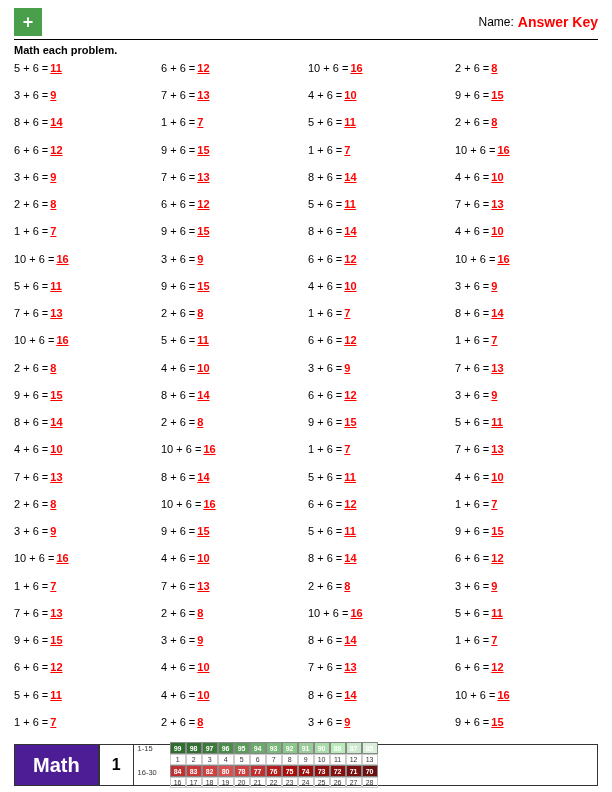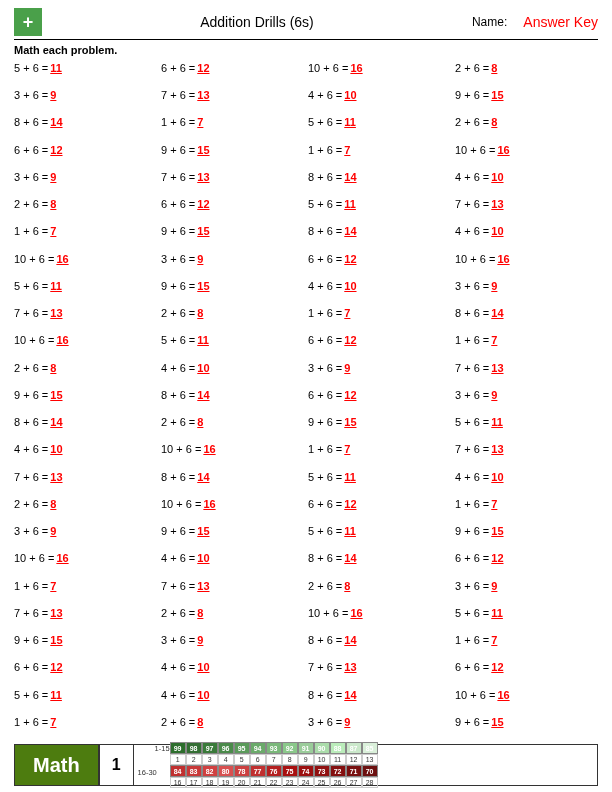--- a/index.html
+++ b/index.html
@@ -41,25 +41,25 @@
     .header-title {
       font-size: 14px;
       font-weight: normal;
       flex: 1;
       text-align: center;
     }
     .header-name {
       font-size: 12px;
       display: flex;
       align-items: center;
-      gap: 16px;
+      gap: 4px;
     }
     .answer-key {
       color: red;
-      font-weight: normal;
+      font-weight: bold;
       font-size: 14px;
     }
     .instructions {
       font-weight: bold;
       font-size: 11px;
       margin-bottom: 4px;
     }
     .problems-grid {
       display: grid;
       grid-template-columns: repeat(4, 1fr);
@@ -84,21 +84,21 @@
       display: inline-block;
     }
     .footer {
       display: flex;
       align-items: stretch;
       border: 1px solid #333;
       height: 42px;
       margin-top: 4px;
     }
     .footer-math {
-      background: #4d7c0f;
+      background: #4c1d95;
       color: white;
       font-size: 20px;
       font-weight: bold;
       display: flex;
       align-items: center;
       justify-content: center;
       padding: 16px 18px;
       border-right: 1px solid #333;
     }
     .footer-middle {
@@ -123,21 +123,20 @@
   </style>
 </head>
 <body>
 
 <div class="page">
 
   <div class="header">
     <div class="header-logo">
       <span>+</span>
     </div>
-    <div class="header-title">Addition Drills (6s)</div>
     <div class="header-name">
       <span>Name:</span>
       <span class="answer-key">Answer Key</span>
     </div>
   </div>
 
   <div class="instructions">Math each problem.</div>
 
   <div class="problems-grid" id="problems-grid">
   <div class="problem">
@@ -539,21 +538,21 @@
       <div class="problem">
         <span class="problem-text">9 + 6 =</span>
         <span class="answer">15</span>
       </div>
     </div>
 
   <div class="footer">
     <div class="footer-math">Math</div>
     <div class="footer-page">1</div>
     <div style="display:flex;flex-direction:column;justify-content:center;padding:2px 4px;" id="score-table">
-    <div style="display: flex; align-items: center; text-align: right;">
+    <div style="display: flex; align-items: center;">
           <span style="width: 32px; font-size: 7.5px; color: rgb(51, 51, 51);">1-15</span>
           <div style="width: 16px; height: 12px; display: flex; align-items: center; justify-content: center; font-size: 7px; font-weight: bold; color: white; background: rgb(45, 110, 45); border: 0.5px solid rgb(136, 136, 136);">99</div>
           <div style="width: 16px; height: 12px; display: flex; align-items: center; justify-content: center; font-size: 7px; font-weight: bold; color: white; background: rgb(51, 110, 51); border: 0.5px solid rgb(136, 136, 136);">98</div>
           <div style="width: 16px; height: 12px; display: flex; align-items: center; justify-content: center; font-size: 7px; font-weight: bold; color: white; background: rgb(58, 122, 58); border: 0.5px solid rgb(136, 136, 136);">97</div>
           <div style="width: 16px; height: 12px; display: flex; align-items: center; justify-content: center; font-size: 7px; font-weight: bold; color: white; background: rgb(74, 138, 74); border: 0.5px solid rgb(136, 136, 136);">96</div>
           <div style="width: 16px; height: 12px; display: flex; align-items: center; justify-content: center; font-size: 7px; font-weight: bold; color: white; background: rgb(90, 154, 90); border: 0.5px solid rgb(136, 136, 136);">95</div>
           <div style="width: 16px; height: 12px; display: flex; align-items: center; justify-content: center; font-size: 7px; font-weight: bold; color: white; background: rgb(106, 170, 106); border: 0.5px solid rgb(136, 136, 136);">94</div>
           <div style="width: 16px; height: 12px; display: flex; align-items: center; justify-content: center; font-size: 7px; font-weight: bold; color: white; background: rgb(122, 184, 122); border: 0.5px solid rgb(136, 136, 136);">93</div>
           <div style="width: 16px; height: 12px; display: flex; align-items: center; justify-content: center; font-size: 7px; font-weight: bold; color: white; background: rgb(138, 200, 138); border: 0.5px solid rgb(136, 136, 136);">92</div>
           <div style="width: 16px; height: 12px; display: flex; align-items: center; justify-content: center; font-size: 7px; font-weight: bold; color: white; background: rgb(154, 204, 154); border: 0.5px solid rgb(136, 136, 136);">91</div>

